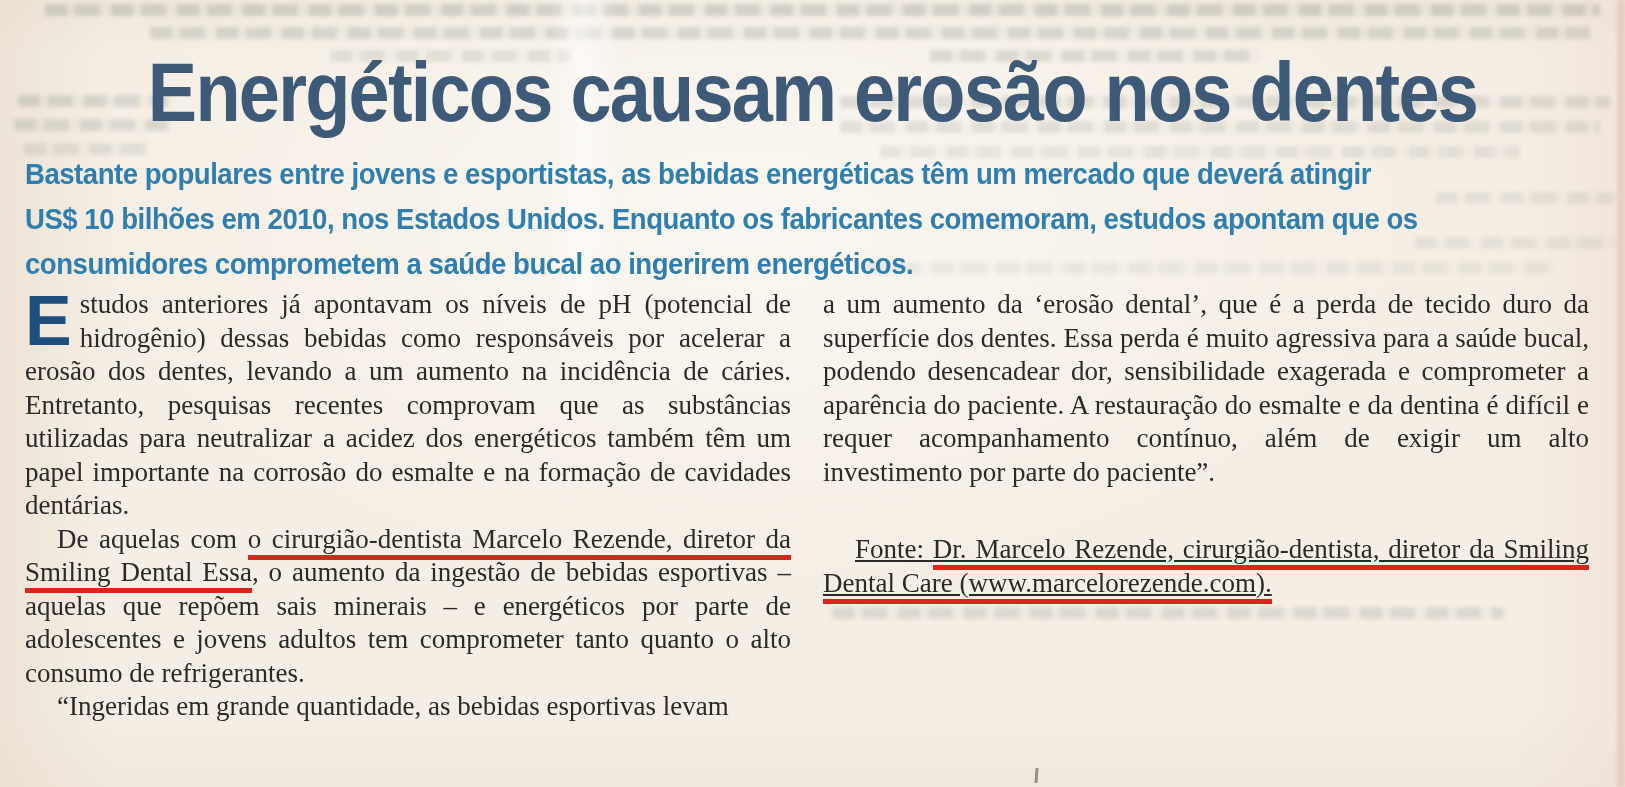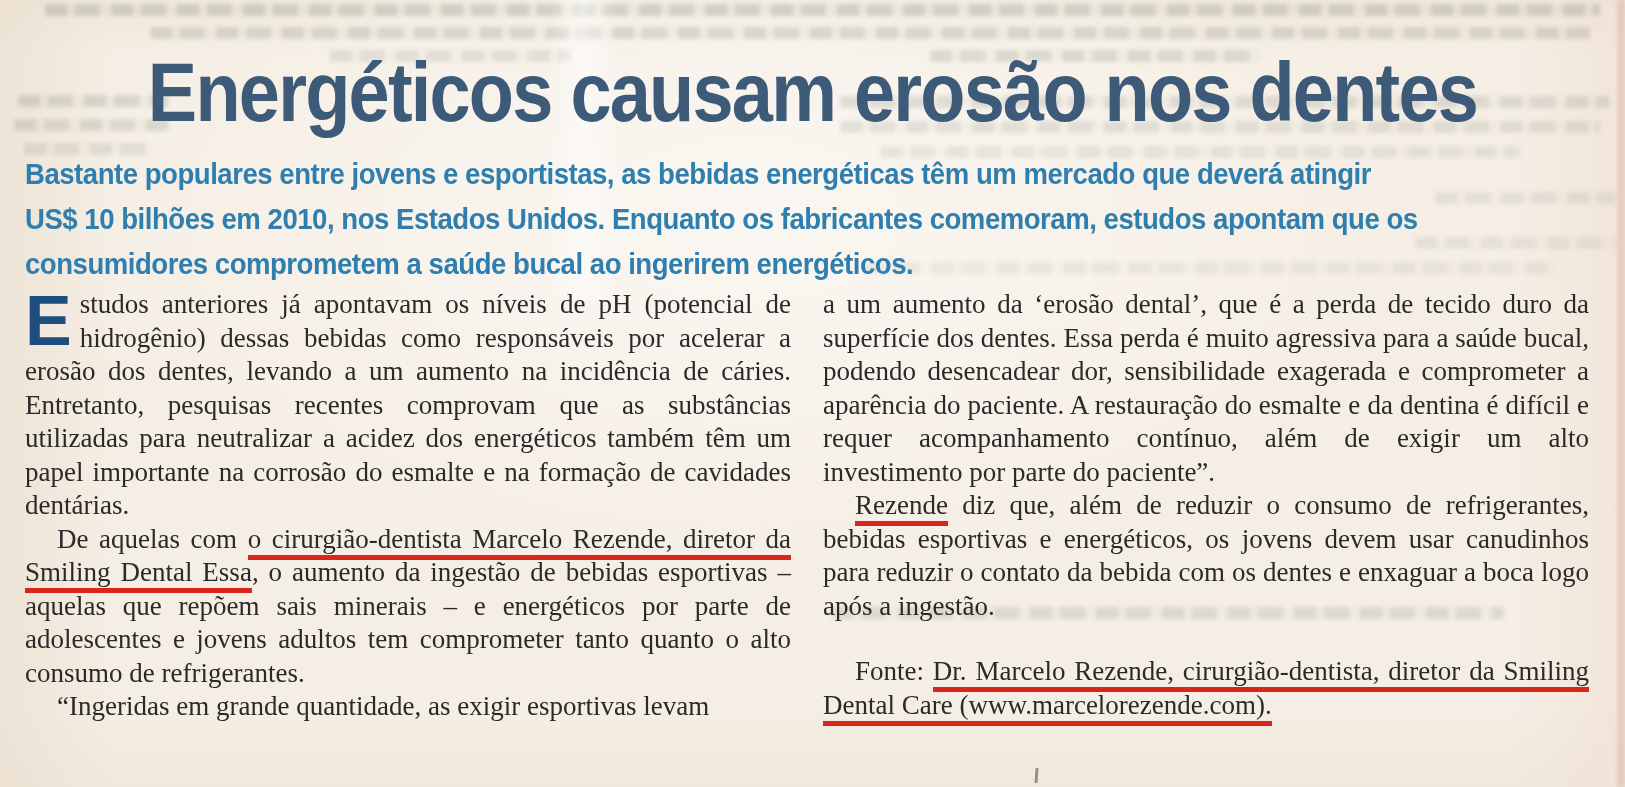--- a/index.html
+++ b/index.html
@@ -88,21 +88,21 @@
   }
   .col {
     width: 766px;
     font-size: 27px;
     line-height: 33.5px;
     text-align: justify;
     color: var(--text, #2b2a28);
   }
   .col p { margin: 0; }
   .col p.indent { text-indent: 32px; }
-  .col p.source { margin-top: 32px; }
+  .col p.source { margin-top: 44px; text-decoration: underline; }
 
   .dropcap {
     float: left;
     font-family: "Liberation Sans", sans-serif;
     font-weight: 700;
     font-size: 70px;
     line-height: 56px;
     padding: 5px 8px 0 0;
     color: var(--dropcap, #1d4e7e);
   }
@@ -143,23 +143,22 @@
     <div>Bastante populares entre jovens e esportistas, as bebidas energéticas têm um mercado que deverá atingir</div>
     <div>US$ 10 bilhões em 2010, nos Estados Unidos. Enquanto os fabricantes comemoram, estudos apontam que os</div>
     <div>consumidores comprometem a saúde bucal ao ingerirem energéticos.</div>
   </div>
 
   <div class="cols">
 
     <div class="col">
       <p><span class="dropcap">E</span><span>studos anteriores já apontavam os níveis de pH (potencial de hidrogênio) dessas bebidas como responsáveis por acelerar a erosão dos dentes, levando a um aumento na incidência de cáries. Entretanto, pesquisas recentes comprovam que as substâncias utilizadas para neutralizar a acidez dos energéticos também têm um papel importante na corrosão do esmalte e na formação de cavidades dentárias.</span></p>
       <p class="indent"><span>De aquelas com </span><span class="redline">o cirurgião-dentista Marcelo Rezende, diretor da Smiling Dental Essa</span><span>, o aumento da ingestão de bebidas esportivas – aquelas que repõem sais minerais – e energéticos por parte de adolescentes e jovens adultos tem comprometer tanto quanto o alto consumo de refrigerantes.</span></p>
-      <p class="indent">“Ingeridas em grande quantidade, as exigir esportivas levam</p>
+      <p class="indent">“Ingeridas em grande quantidade, as bebidas esportivas levam</p>
     </div>
 
     <div class="col">
       <p>a um aumento da ‘erosão dental’, que é a perda de tecido duro da superfície dos dentes. Essa perda é muito agressiva para a saúde bucal, podendo desencadear dor, sensibilidade exagerada e comprometer a aparência do paciente. A restauração do esmalte e da dentina é difícil e requer acompanhamento contínuo, além de exigir um alto investimento por parte do paciente”.</p>
-      <p class="indent"><span class="redline">Rezende</span><span> diz que, além de reduzir o consumo de refrigerantes, bebidas esportivas e energéticos, os jovens devem usar canudinhos para reduzir o contato da bebida com os dentes e enxaguar a boca logo após a ingestão.</span></p>
       <p class="indent source"><span>Fonte: </span><span class="redline">Dr. Marcelo Rezende, cirurgião-dentista, diretor da Smiling Dental Care (www.marcelorezende.com).</span></p>
     </div>
 
   </div>
 </div>
 
 </body></html>

